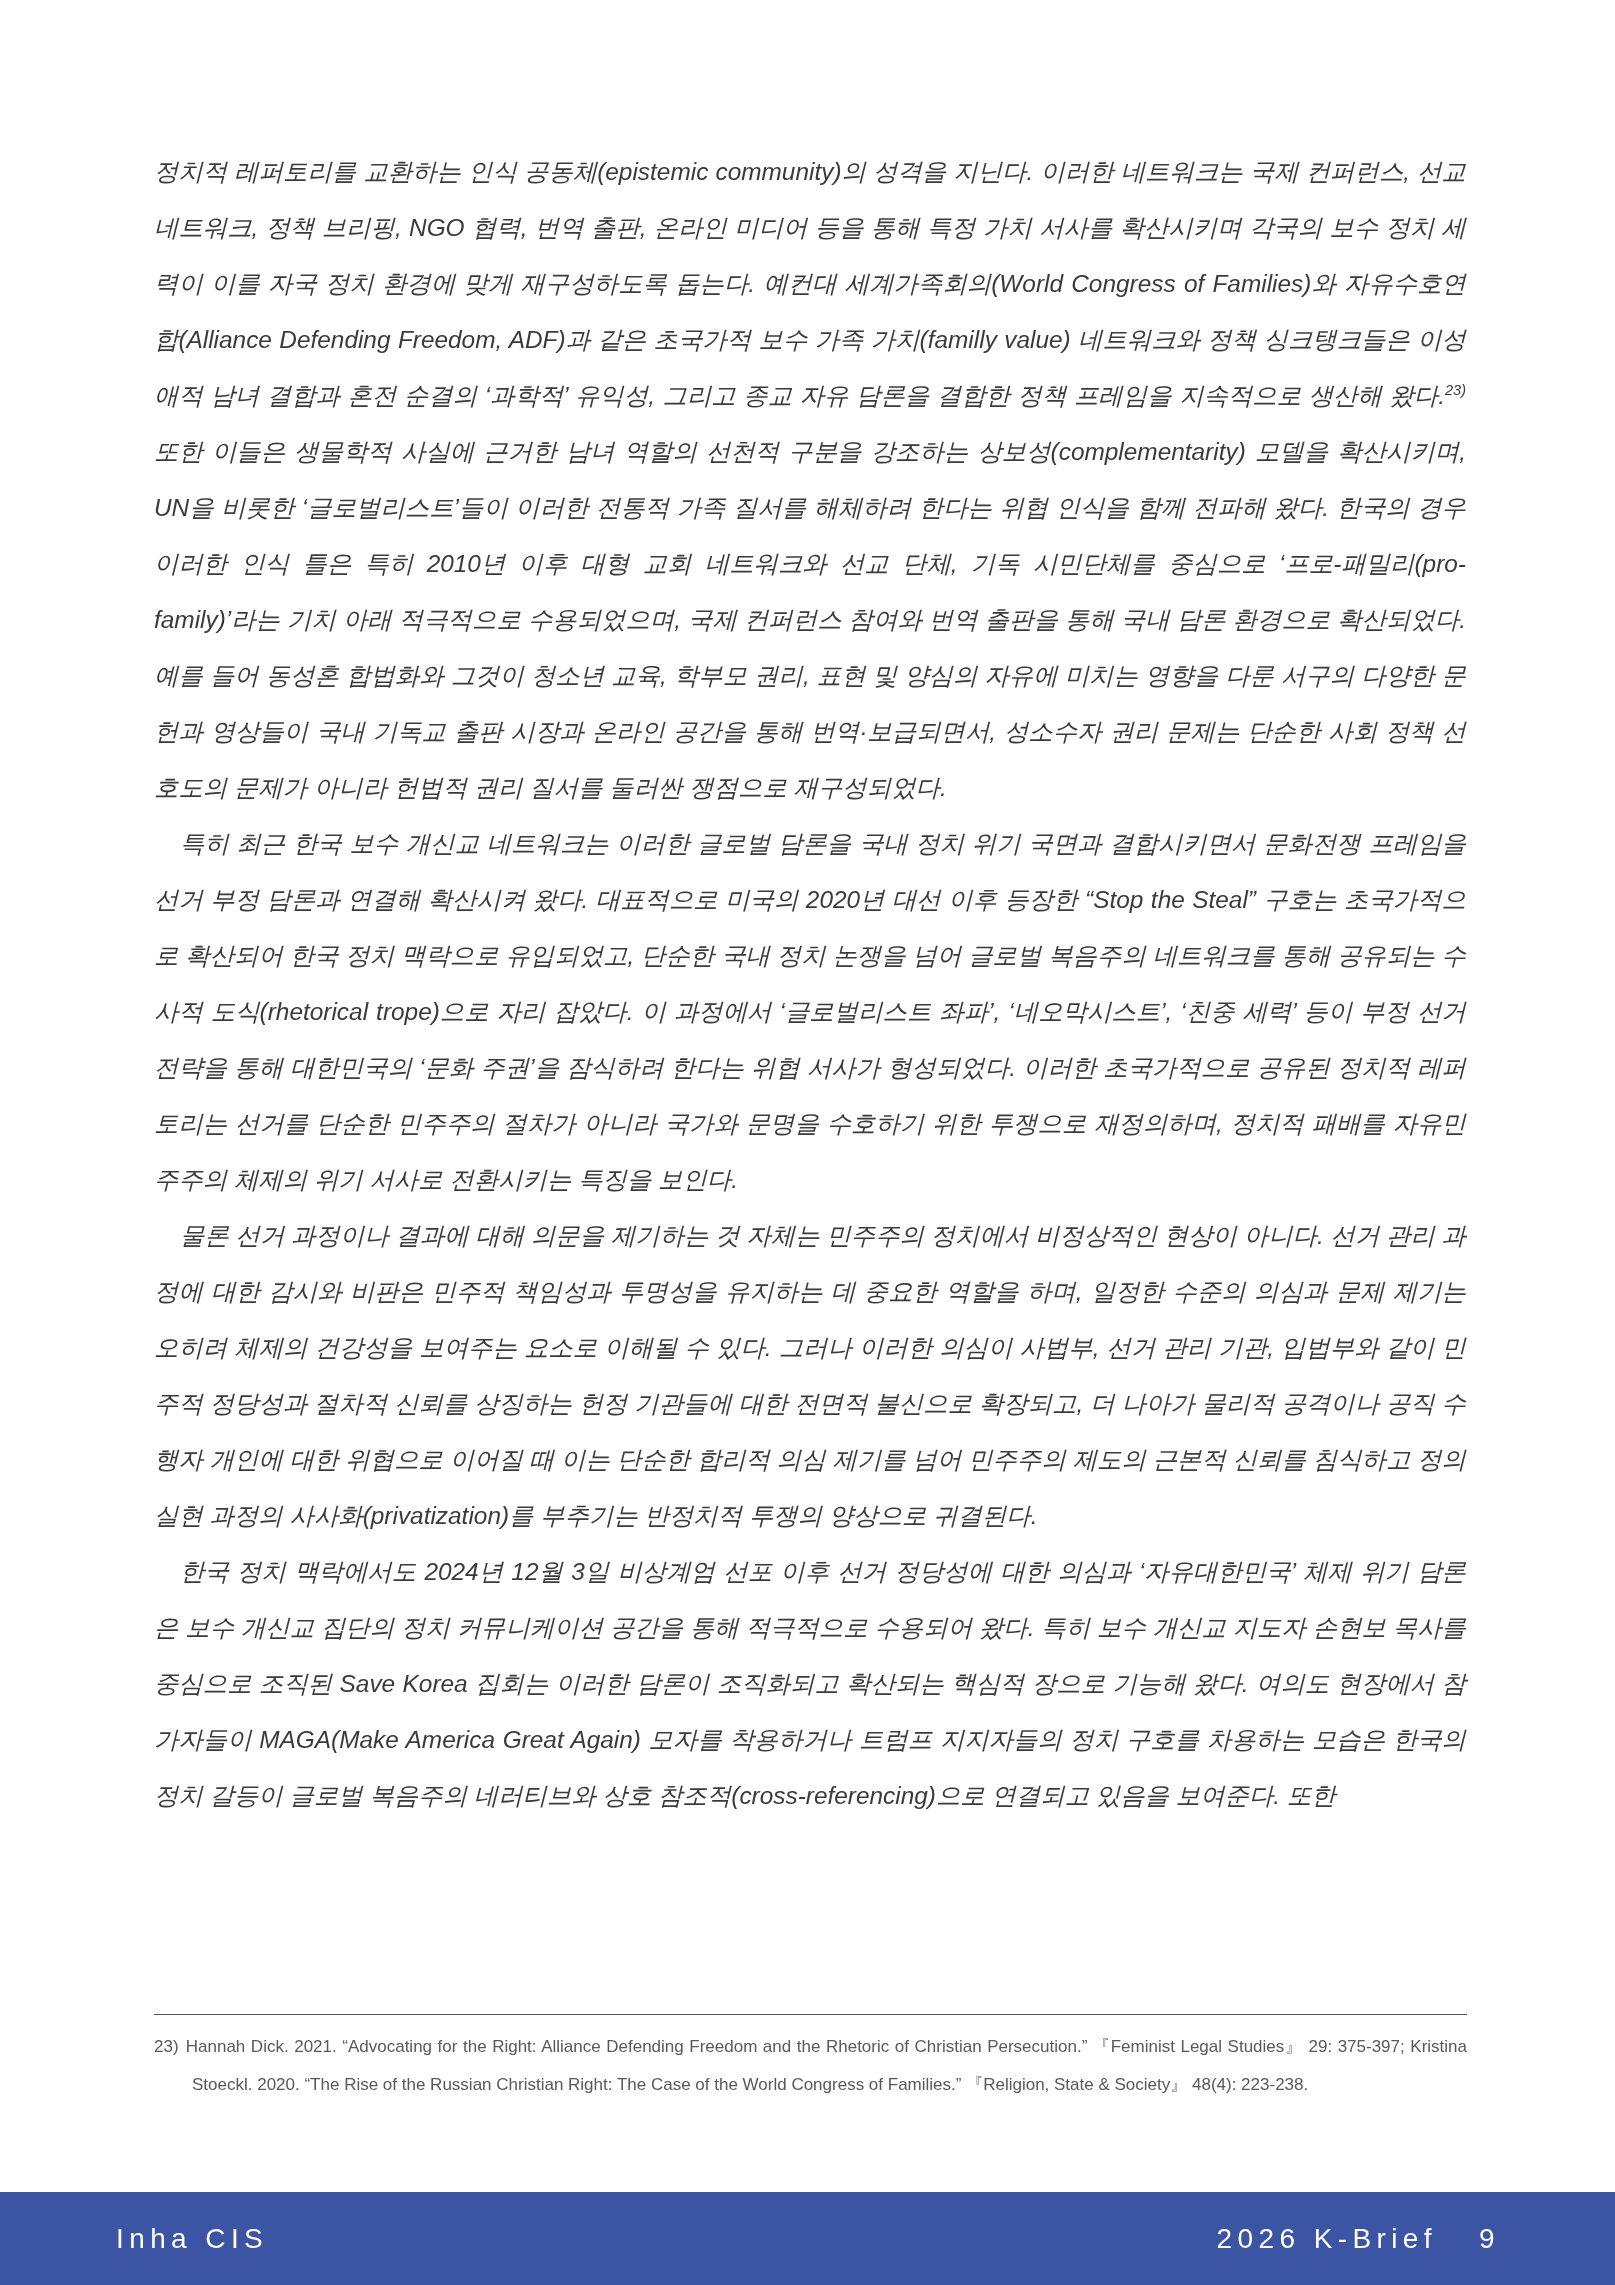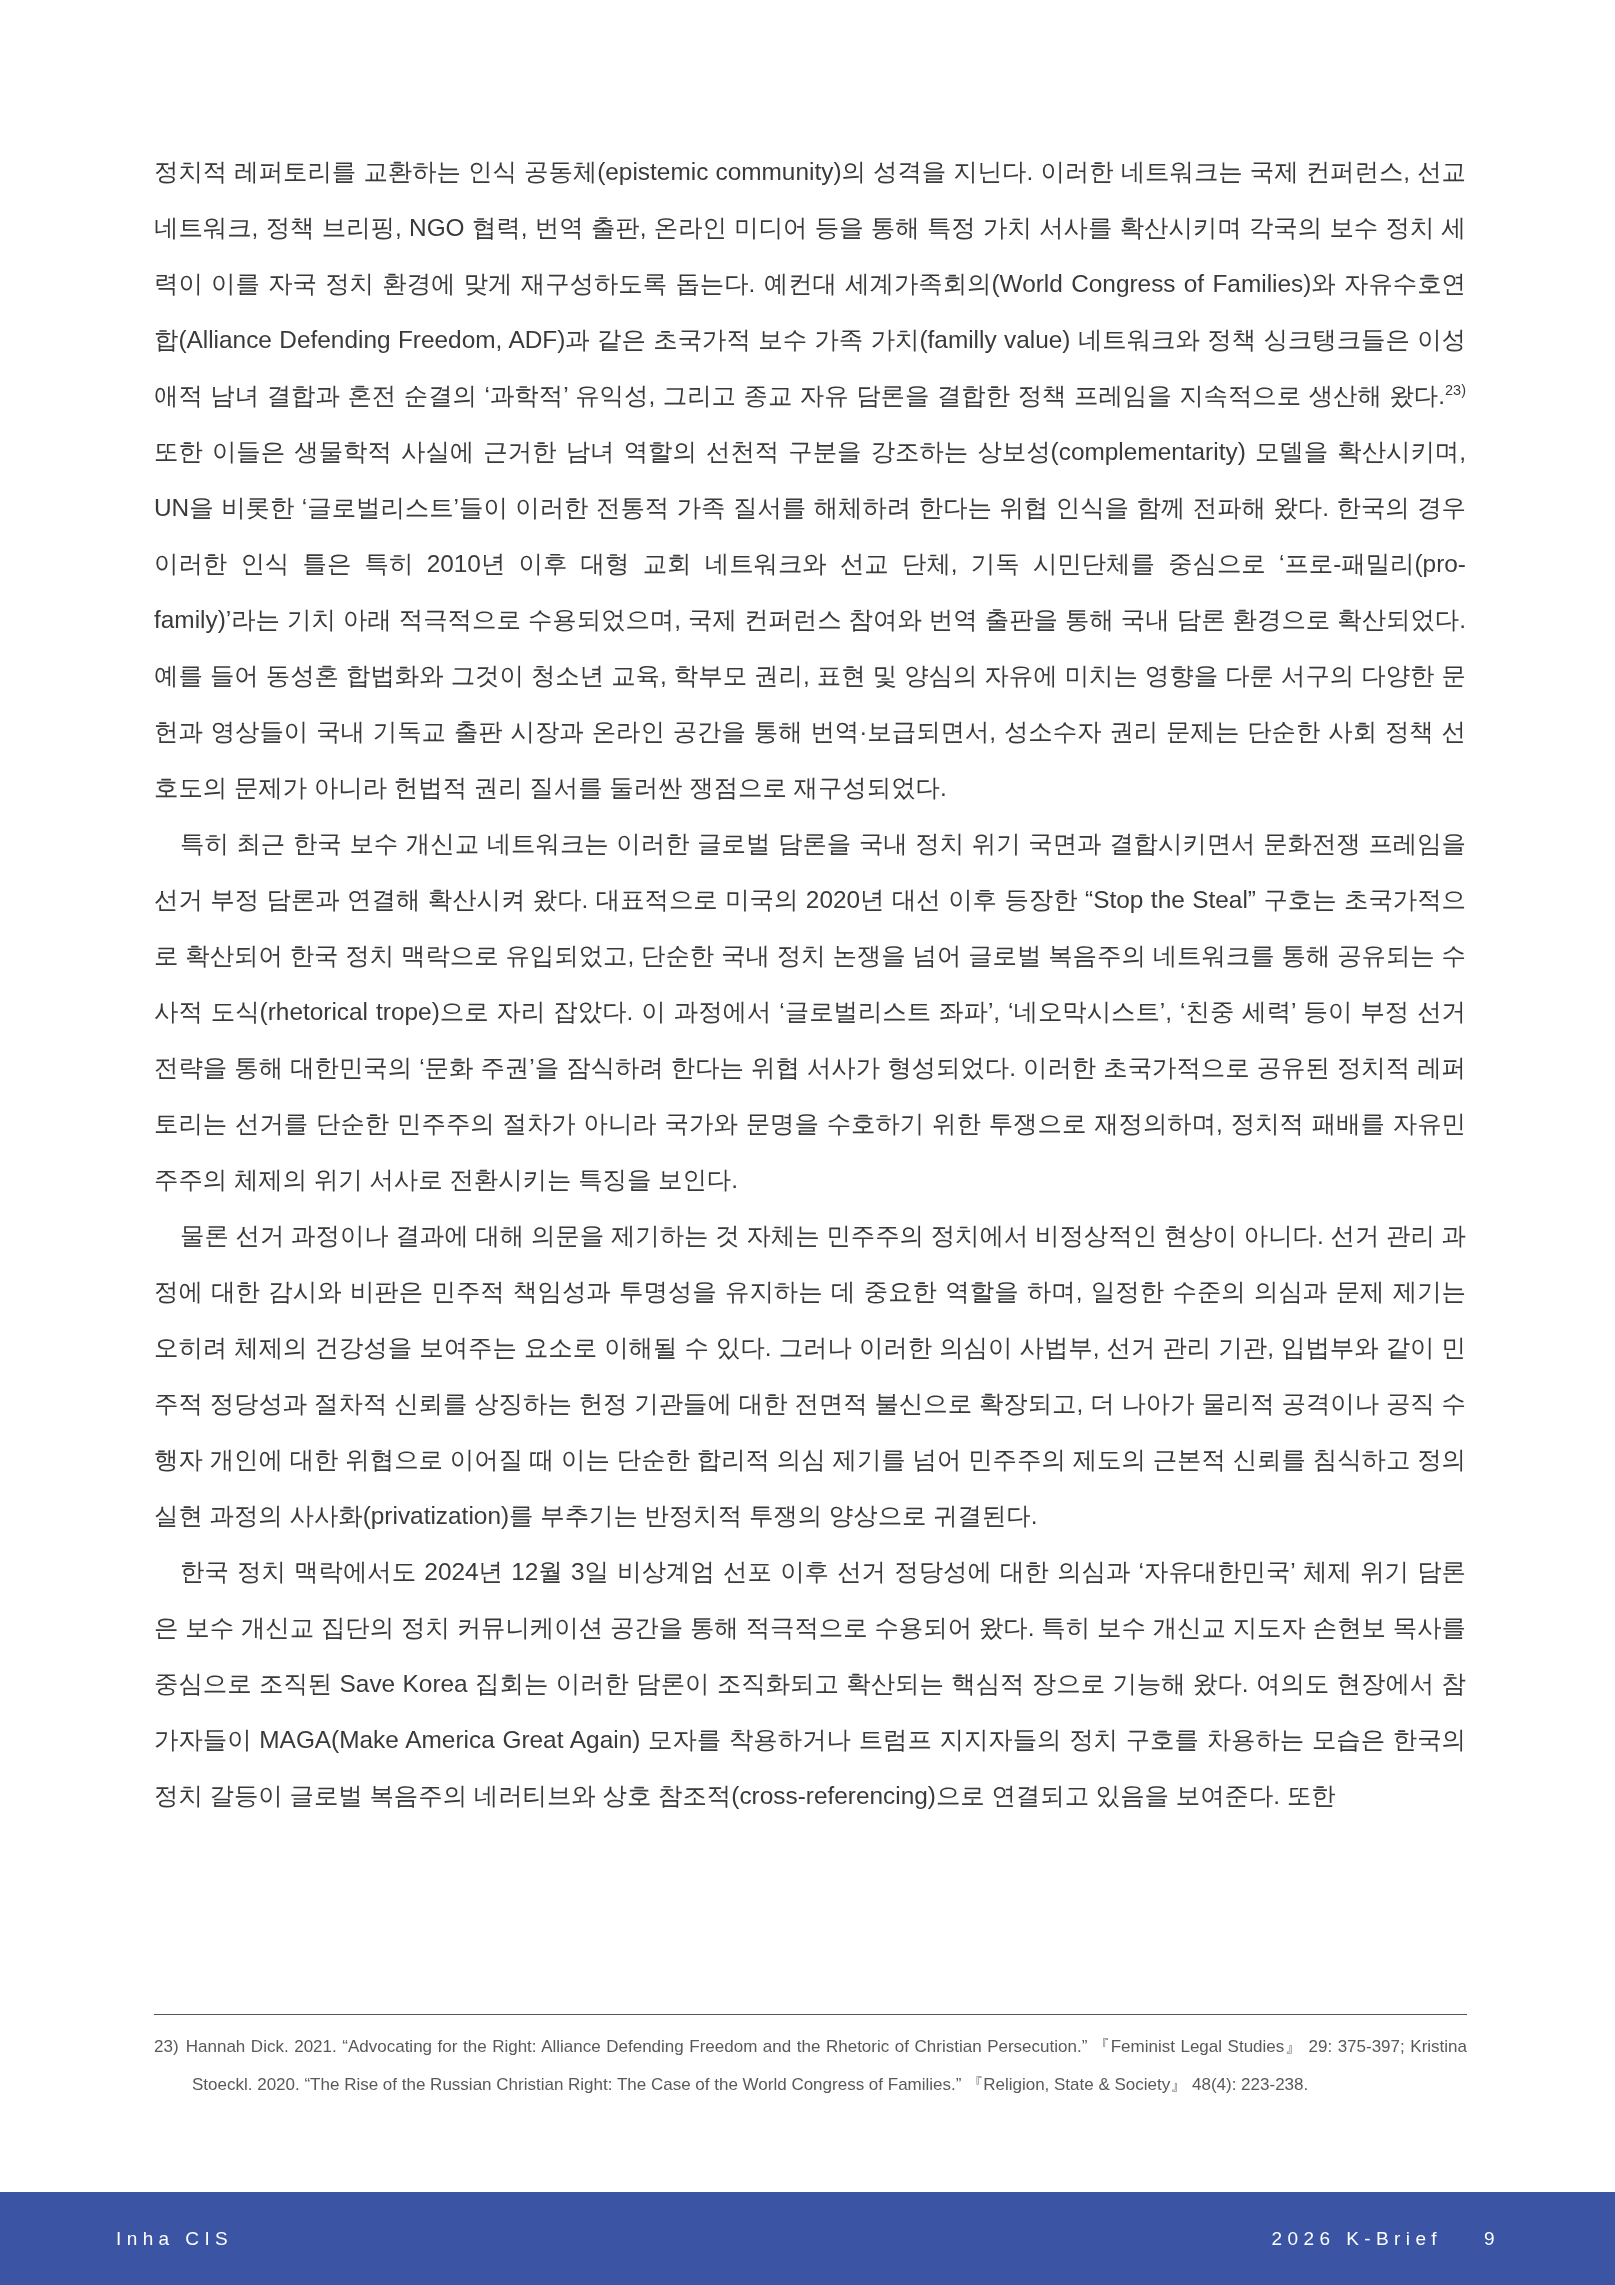--- a/index.html
+++ b/index.html
@@ -14,20 +14,21 @@
   .body-text{
     position:absolute;
     left:154px;
     top:144px;
     width:1312px;
     font-size:24.4px;
     line-height:56px;
     text-align:justify;
     color:var(--body-color,#3a3a3a);
     letter-spacing:0;
+    font-style:italic;
   }
   .body-text p{margin:0;padding:0;}
   .body-text p.indent{text-indent:26px;}
   .fn-ref{
     font-size:14.5px;
     line-height:0;
     vertical-align:super;
     letter-spacing:0;
   }
   .footnotes{
@@ -57,21 +58,21 @@
     bottom:0;
     width:1616px;
     height:93px;
     background:var(--footer-bg,#3b55a4);
     color:#ffffff;
     display:flex;
     align-items:center;
     justify-content:space-between;
     box-sizing:border-box;
     padding:11px 116px;
-    font-size:19px;
+    font-size:28px;
     letter-spacing:5.4px;
   }
   .footer-right{display:flex;align-items:flex-start;margin-left:40px;}
   .page-num{margin-left:42px;}
 </style>
 </head>
 <body>
 
 <div class="page">
 

